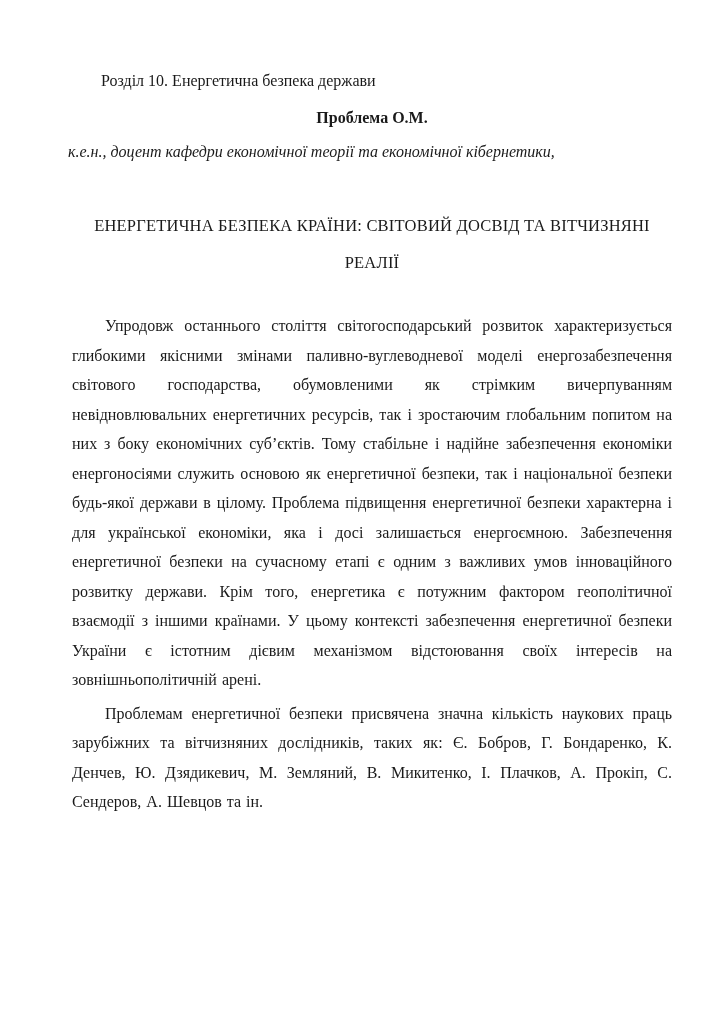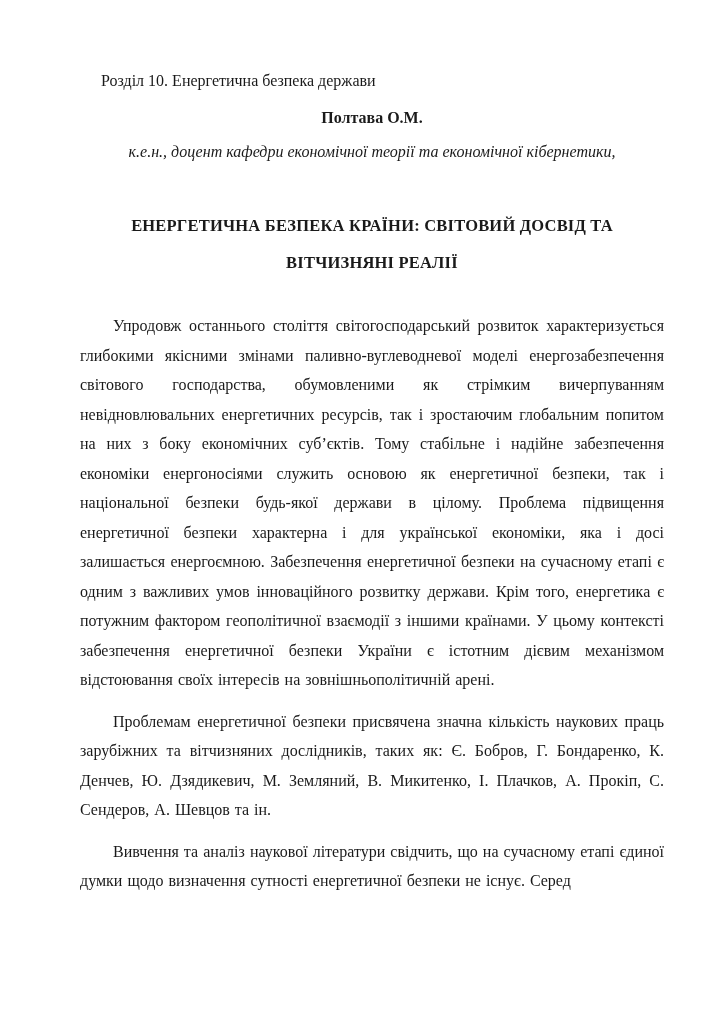--- a/index.html
+++ b/index.html
@@ -28,55 +28,53 @@
   .author {
     font-size: 16px;
     font-weight: bold;
     text-align: center;
     line-height: 29px;
     margin: 0 0 4px 0;
   }
   .affiliation {
     font-size: 16px;
     font-style: italic;
-    text-align: center;
     line-height: 31px;
     margin: 0;
   }
   .article-title {
     font-size: 16.5px;
-    font-weight: bold;
+    font-weight: normal;
     text-align: center;
     line-height: 37px;
     margin: 40px 10px 30px 10px;
     letter-spacing: 0.2px;
   }
   .body-paragraph {
     font-size: 16px;
     line-height: 29.5px;
     text-align: justify;
     text-indent: 33px;
-    margin: 12px;
+    margin: 4px;
     word-spacing: 1px;
   }
 </style>
 </head>
 <body>
 
 <div class="page">
 
   <p class="chapter-header">Розділ 10. Енергетична безпека держави</p>
 
-  <p class="author">Полтава О.М.</p>
+  <p class="author">Проблема О.М.</p>
 
   <p class="affiliation">к.е.н., доцент кафедри економічної теорії та економічної кібернетики,</p>
 
 
 
   <h1 class="article-title">ЕНЕРГЕТИЧНА БЕЗПЕКА КРАЇНИ: СВІТОВИЙ ДОСВІД  ТА ВІТЧИЗНЯНІ РЕАЛІЇ</h1>
 
   <p class="body-paragraph">Упродовж останнього століття світогосподарський розвиток характеризується глибокими якісними змінами паливно-вуглеводневої моделі енергозабезпечення світового господарства, обумовленими як стрімким вичерпуванням невідновлювальних енергетичних ресурсів, так і зростаючим глобальним попитом на них з боку економічних суб’єктів. Тому стабільне і надійне забезпечення економіки енергоносіями служить основою як енергетичної безпеки, так і національної безпеки будь-якої держави в цілому. Проблема підвищення енергетичної безпеки характерна і для української економіки, яка і досі залишається енергоємною. Забезпечення енергетичної безпеки на сучасному етапі є одним з важливих умов інноваційного розвитку держави. Крім того, енергетика є потужним фактором геополітичної взаємодії з іншими країнами. У цьому контексті забезпечення енергетичної безпеки України є істотним дієвим механізмом відстоювання своїх інтересів на зовнішньополітичній арені.</p>
 
   <p class="body-paragraph">Проблемам енергетичної безпеки присвячена значна кількість наукових праць зарубіжних та вітчизняних дослідників, таких як: Є. Бобров, Г. Бондаренко, К. Денчев, Ю. Дзядикевич, М. Земляний, В. Микитенко, І. Плачков, А. Прокіп, С. Сендеров, А. Шевцов та ін.</p>
 
-  <p class="body-paragraph">Вивчення та аналіз наукової літератури свідчить, що на сучасному етапі єдиної думки щодо визначення сутності енергетичної безпеки не існує. Серед</p>
 
 </div>
 
 </body></html>

